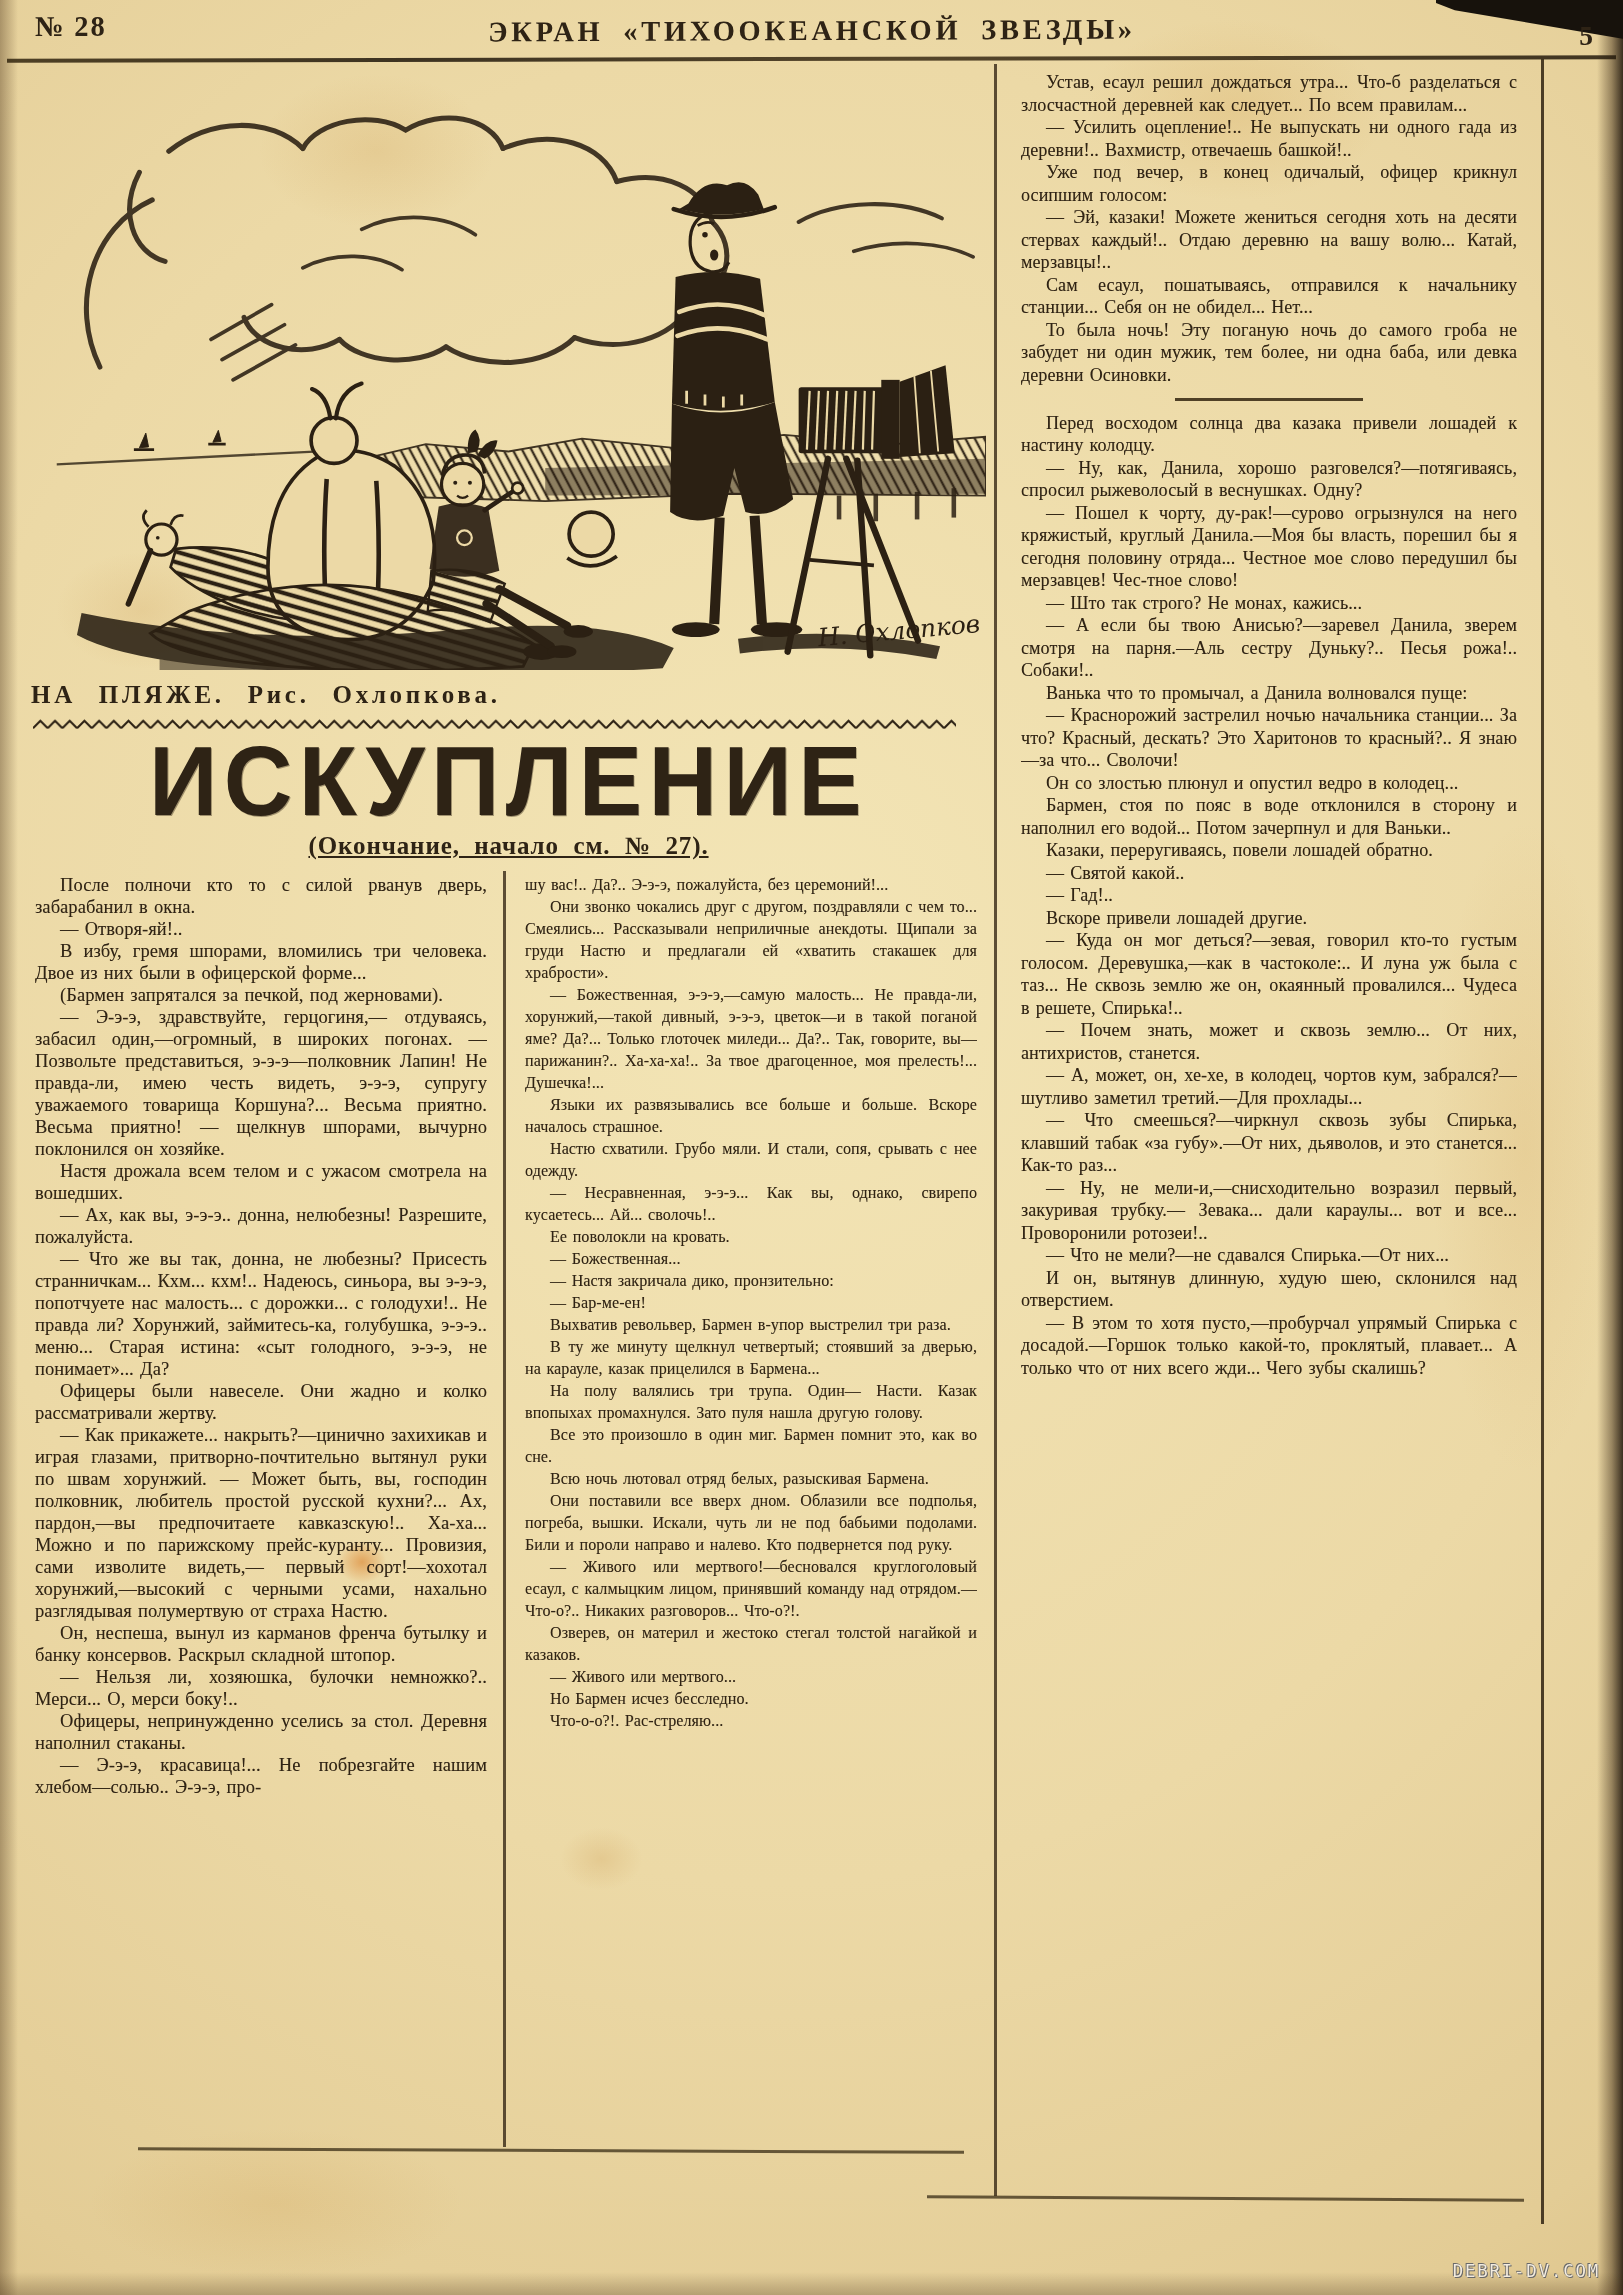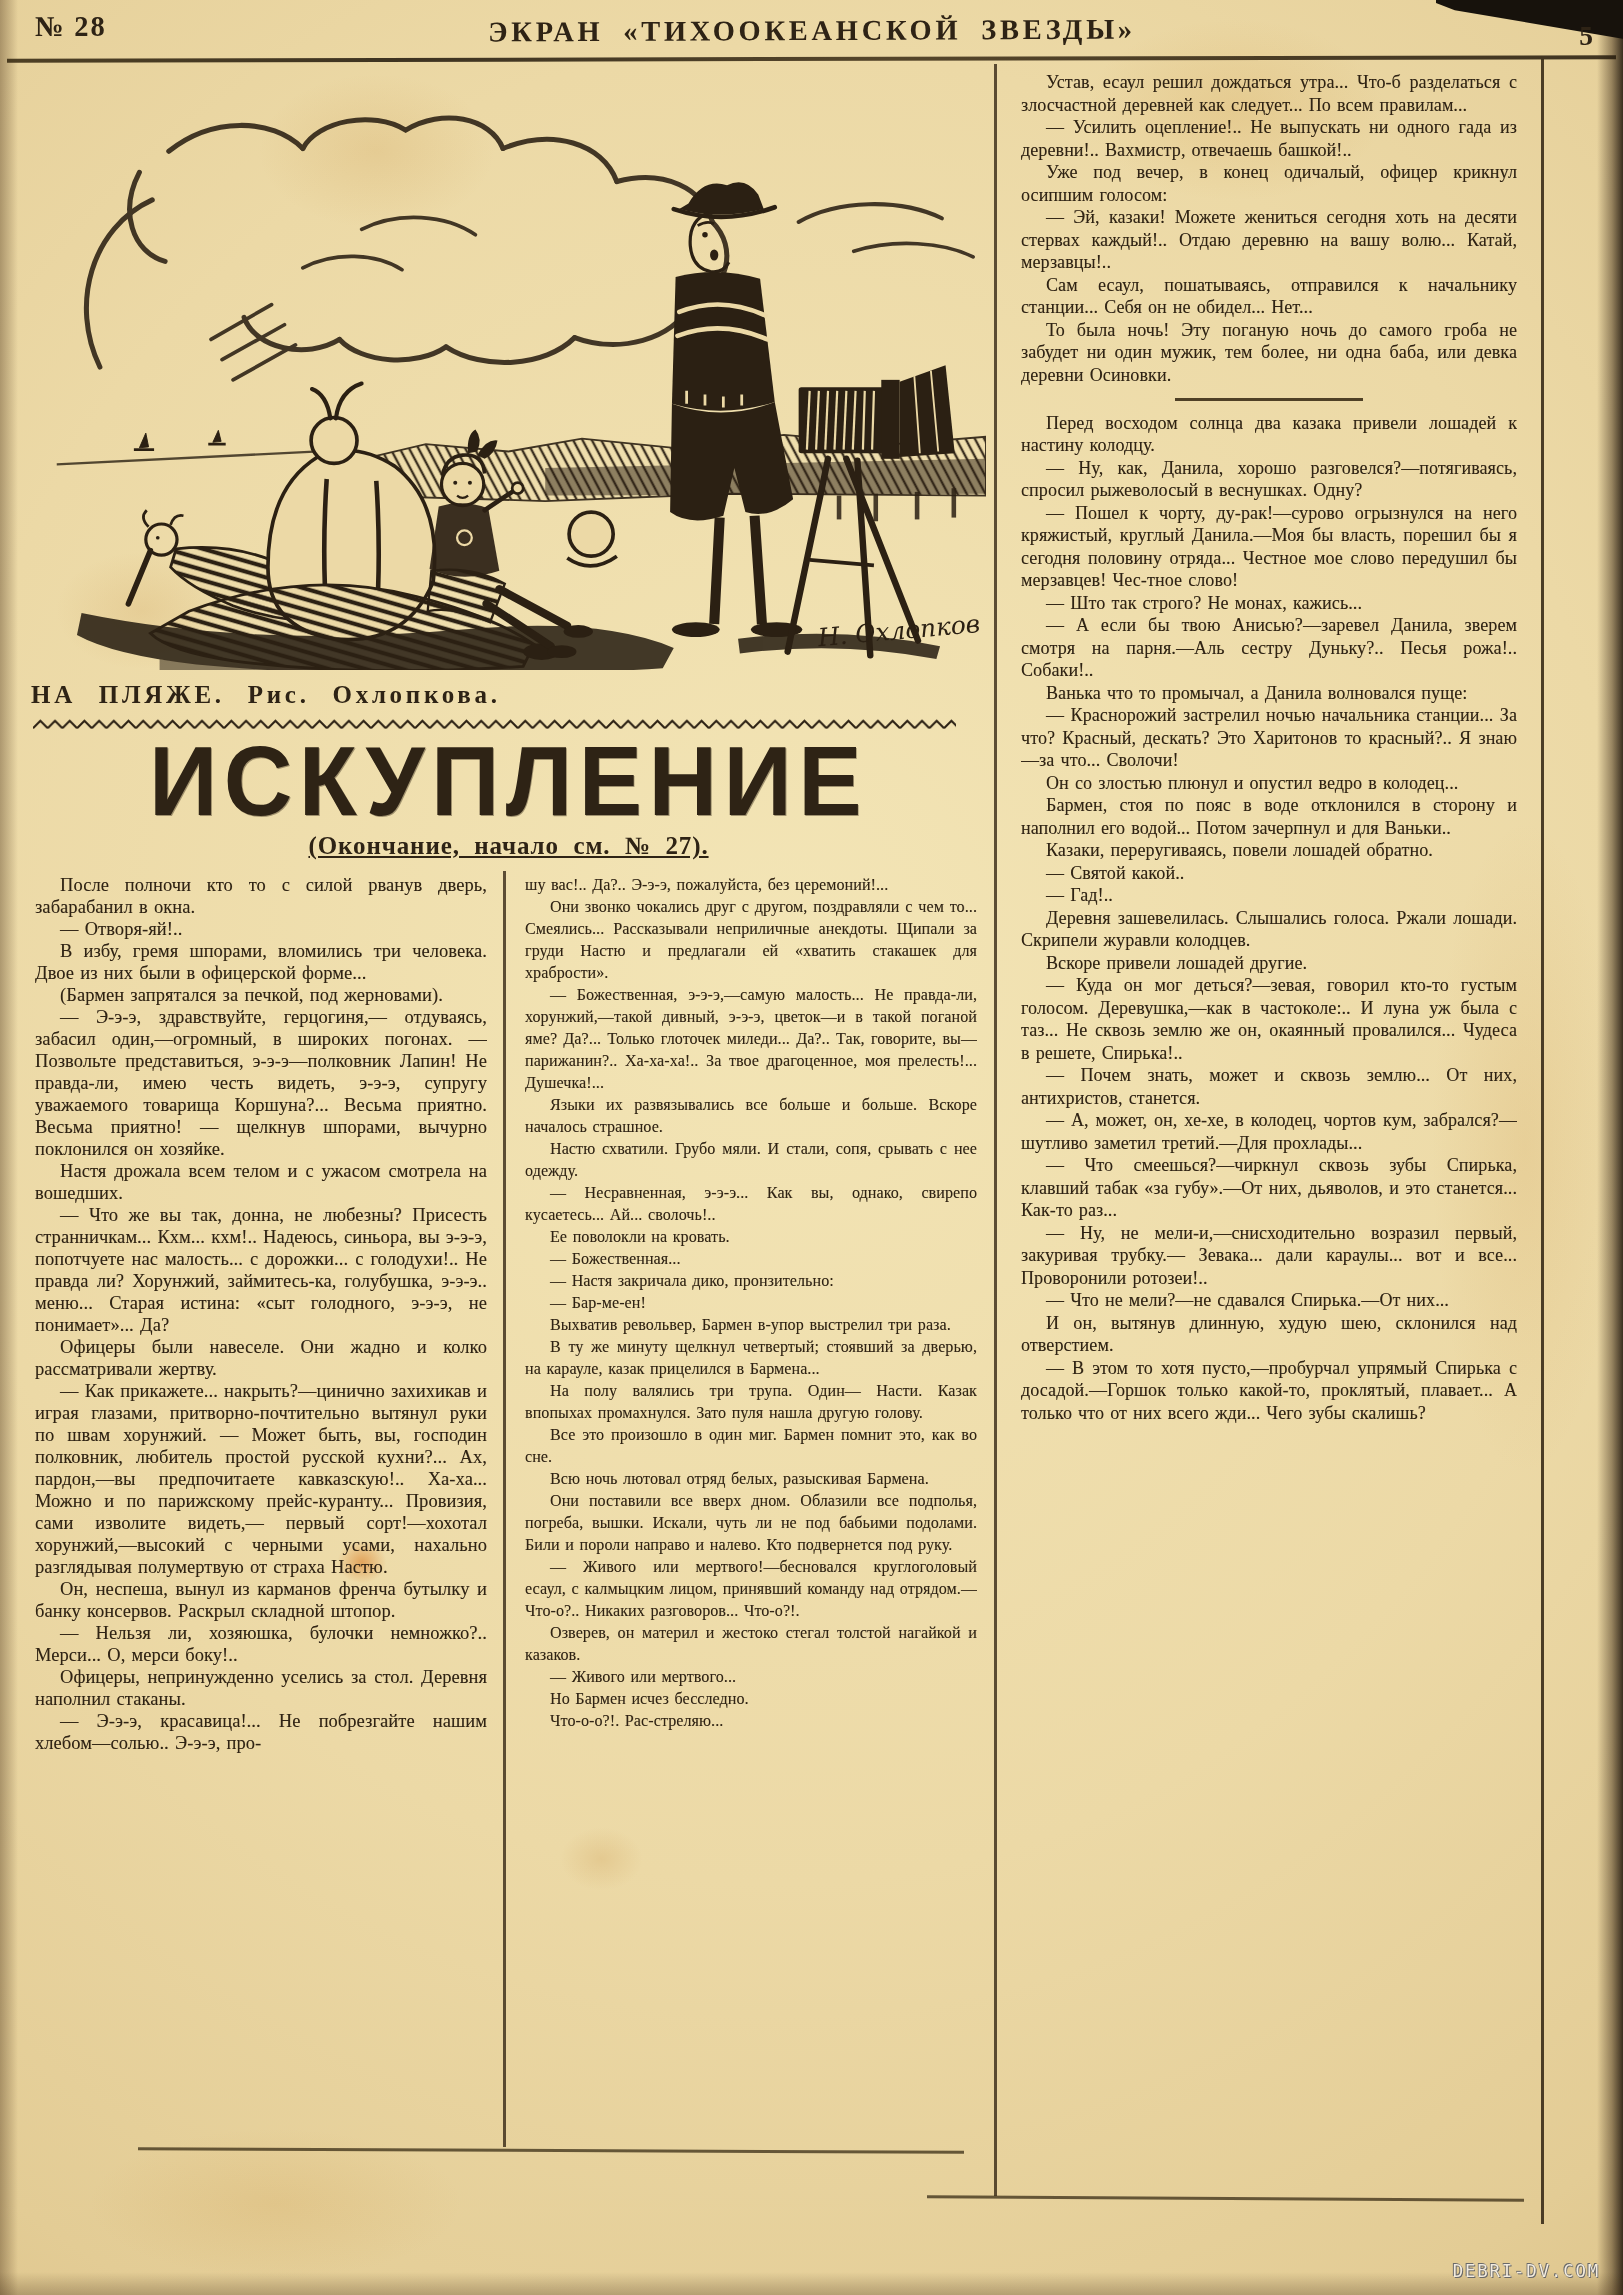--- a/index.html
+++ b/index.html
@@ -244,20 +244,21 @@
   <div class="title ink">ИСКУПЛЕНИЕ</div>
   <div class="subtitle ink">(Окончание, начало см. № 27).</div>
 
   <div class="col col-left">
       <p class="para">После полночи кто то с силой рванув дверь, забарабанил в окна.</p>
       <p class="para">— Отворя-яй!..</p>
       <p class="para">В избу, гремя шпорами, вломились три человека. Двое из них были в офицерской форме...</p>
       <p class="para">(Бармен запрятался за печкой, под жерновами).</p>
       <p class="para">— Э-э-э, здравствуйте, герцогиня,— отдуваясь, забасил один,—огромный, в широких погонах. — Позвольте представиться, э-э-э—полковник Лапин! Не правда-ли, имею честь видеть, э-э-э, супругу уважаемого товарища Коршуна?... Весьма приятно. Весьма приятно! — щелкнув шпорами, вычурно поклонился он хозяйке.</p>
       <p class="para">Настя дрожала всем телом и с ужасом смотрела на вошедших.</p>
+      <p class="para">— Ах, как вы, э-э-э.. донна, нелюбезны! Разрешите, пожалуйста.</p>
       <p class="para">— Что же вы так, донна, не любезны? Присесть странничкам... Кхм... кхм!.. Надеюсь, синьора, вы э-э-э, попотчуете нас малость... с дорожки... с голодухи!.. Не правда ли? Хорунжий, займитесь-ка, голубушка, э-э-э.. меню... Старая истина: «сыт голодного, э-э-э, не понимает»... Да?</p>
       <p class="para">Офицеры были навеселе. Они жадно и колко рассматривали жертву.</p>
       <p class="para">— Как прикажете... накрыть?—цинично захихикав и играя глазами, притворно-почтительно вытянул руки по швам хорунжий. — Может быть, вы, господин полковник, любитель простой русской кухни?... Ах, пардон,—вы предпочитаете кавказскую!.. Ха-ха... Можно и по парижскому прейс-куранту... Провизия, сами изволите видеть,— первый сорт!—хохотал хорунжий,—высокий с черными усами, нахально разглядывая полумертвую от страха Настю.</p>
       <p class="para">Он, неспеша, вынул из карманов френча бутылку и банку консервов. Раскрыл складной штопор.</p>
       <p class="para">— Нельзя ли, хозяюшка, булочки немножко?.. Мерси... О, мерси боку!..</p>
       <p class="para">Офицеры, непринужденно уселись за стол. Деревня наполнил стаканы.</p>
       <p class="para">— Э-э-э, красавица!... Не побрезгайте нашим хлебом—солью.. Э-э-э, про-</p>
     </div>
   <div class="col col-mid">
       <p class="para cont">шу вас!.. Да?.. Э-э-э, пожалуйста, без церемоний!...</p>
@@ -298,21 +299,20 @@
         <p class="para">— Пошел к чорту, ду-рак!—сурово огрызнулся на него кряжистый, круглый Данила.—Моя бы власть, порешил бы я сегодня половину отряда... Честное мое слово передушил бы мерзавцев! Чес-тное слово!</p>
         <p class="para">— Што так строго? Не монах, кажись...</p>
         <p class="para">— А если бы твою Анисью?—заревел Данила, зверем смотря на парня.—Аль сестру Дуньку?.. Песья рожа!.. Собаки!..</p>
         <p class="para">Ванька что то промычал, а Данила волновался пуще:</p>
         <p class="para">— Краснорожий застрелил ночью начальника станции... За что? Красный, дескать? Это Харитонов то красный?.. Я знаю—за что... Сволочи!</p>
         <p class="para">Он со злостью плюнул и опустил ведро в колодец...</p>
         <p class="para">Бармен, стоя по пояс в воде отклонился в сторону и наполнил его водой... Потом зачерпнул и для Ваньки..</p>
         <p class="para">Казаки, переругиваясь, повели лошадей обратно.</p>
         <p class="para">— Святой какой..</p>
         <p class="para">— Гад!..</p>
-        <p class="para">Деревня зашевелилась. Слышались голоса. Ржали лошади. Скрипели журавли колодцев.</p>
         <p class="para">Вскоре привели лошадей другие.</p>
         <p class="para">— Куда он мог деться?—зевая, говорил кто-то густым голосом. Деревушка,—как в частоколе:.. И луна уж была с таз... Не сквозь землю же он, окаянный провалился... Чудеса в решете, Спирька!..</p>
         <p class="para">— Почем знать, может и сквозь землю... От них, антихристов, станется.</p>
         <p class="para">— А, может, он, хе-хе, в колодец, чортов кум, забрался?—шутливо заметил третий.—Для прохлады...</p>
         <p class="para">— Что смеешься?—чиркнул сквозь зубы Спирька, клавший табак «за губу».—От них, дьяволов, и это станется... Как-то раз...</p>
         <p class="para">— Ну, не мели-и,—снисходительно возразил первый, закуривая трубку.— Зевака... дали караулы... вот и все... Проворонили ротозеи!..</p>
         <p class="para">— Что не мели?—не сдавался Спирька.—От них...</p>
         <p class="para">И он, вытянув длинную, худую шею, склонился над отверстием.</p>
         <p class="para">— В этом то хотя пусто,—пробурчал упрямый Спирька с досадой.—Горшок только какой-то, проклятый, плавает... А только что от них всего жди... Чего зубы скалишь?</p>
       </div>

